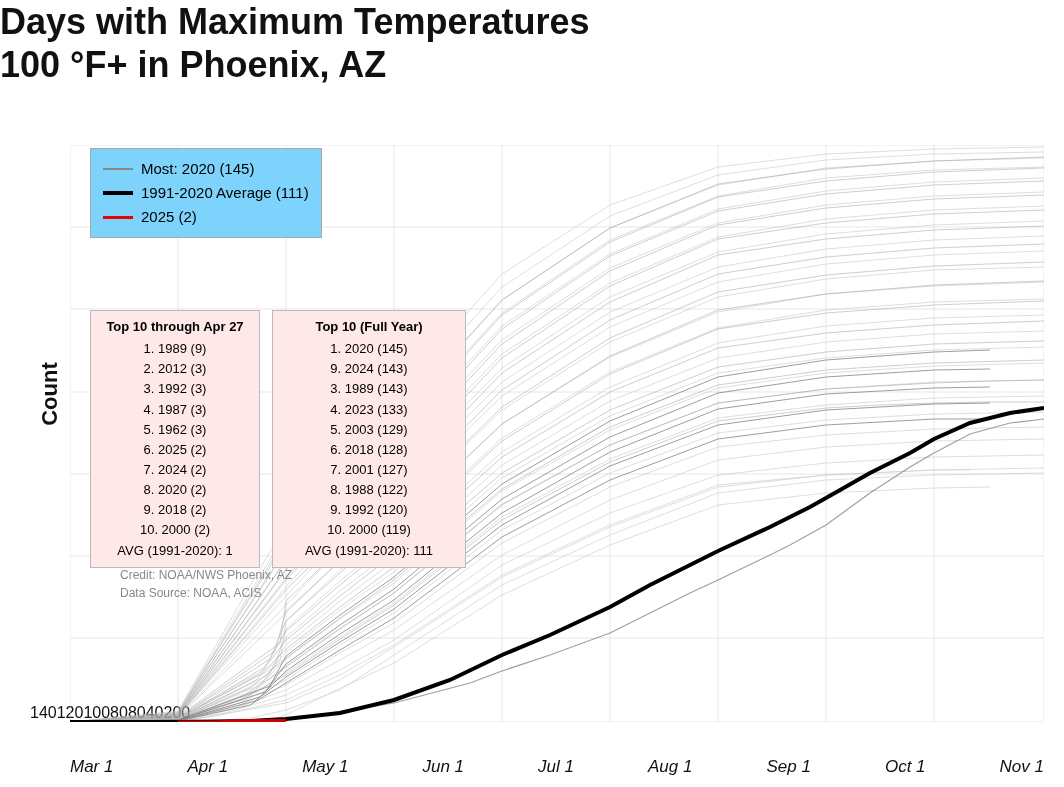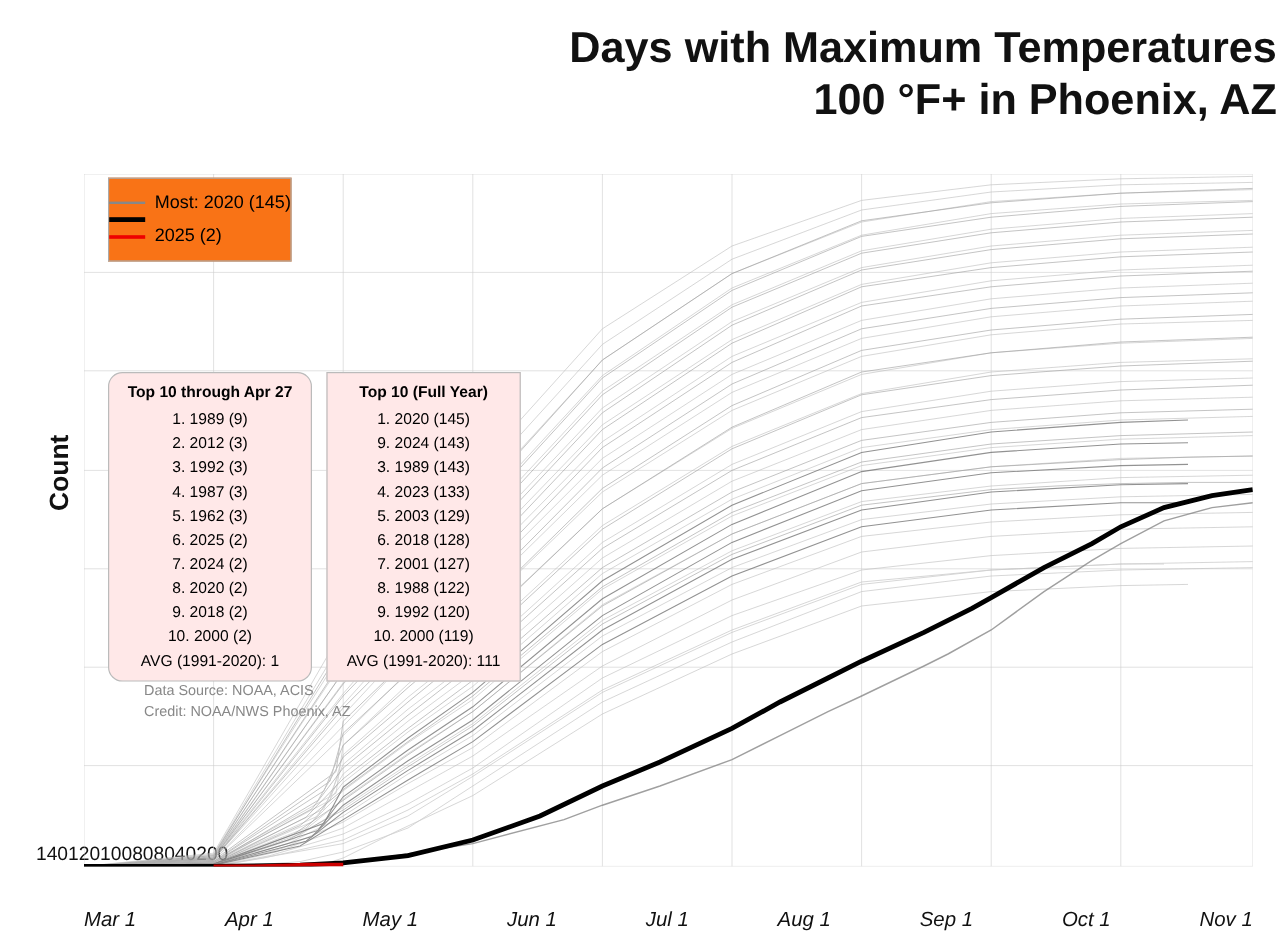--- a/index.html
+++ b/index.html
@@ -11,22 +11,21 @@
       overflow: hidden;
       position: relative;
     }
     .chart-container {
       width: 1064px;
       height: 787px;
       position: relative;
       background: #fff;
     }
     .title-area {
-      text-align: right;
-      padding-top: 18px;
+      text-align: left;
     }
     .main-title {
       font-size: 36px;
       font-weight: bold;
       line-height: 1.2;
       color: #111;
     }
     .chart-area {
       position: absolute;
       left: 70px;
@@ -46,23 +45,23 @@
     }
     svg.main-chart {
       position: absolute;
       top: 0; left: 0;
       width: 100%; height: 100%;
     }
     .legend-box {
       position: absolute;
       top: 148px;
       left: 90px;
-      background: #f97316;
+      background: #7dd3fc;
       border: 1px solid #aaa;
-      padding: 8px 0;
+      padding: 8px 12px;
       font-size: 15px;
       line-height: 1.6;
     }
     .legend-item {
       display: flex;
       align-items: center;
       gap: 8px;
     }
     .legend-line-thin {
       width: 30px;
@@ -85,26 +84,25 @@
       border: 1px solid #bbb;
       padding: 6px 10px;
       font-size: 13px;
       line-height: 1.55;
       text-align: center;
     }
     .infobox-left {
       top: 310px;
       left: 90px;
       width: 170px;
-      border-radius: 12px;
     }
     .infobox-right {
       top: 310px;
       left: 272px;
-      width: 162px;
+      width: 194px;
     }
     .infobox-title {
       font-weight: bold;
       margin-bottom: 2px;
     }
     .update-text {
       position: absolute;
       left: 120px;
       bottom: 185px;
       font-size: 12px;
@@ -266,20 +264,21 @@
     <span class="x-label">Nov 1</span>
   </div>
 
   <div class="legend-box">
     <div class="legend-item">
       <div class="legend-line-thin"></div>
       <span>Most: 2020 (145)</span>
     </div>
     <div class="legend-item">
       <div class="legend-line-thick"></div>
+      <span>1991-2020 Average (111)</span>
     </div>
     <div class="legend-item">
       <div class="legend-line-red"></div>
       <span>2025 (2)</span>
     </div>
   </div>
 
   <div class="infobox infobox-left">
     <div class="infobox-title">Top 10 through Apr 27</div>
     <div>1. 1989 (9)</div>
@@ -304,17 +303,17 @@
     <div>5. 2003 (129)</div>
     <div>6. 2018 (128)</div>
     <div>7. 2001 (127)</div>
     <div>8. 1988 (122)</div>
     <div>9. 1992 (120)</div>
     <div>10. 2000 (119)</div>
     <div>AVG (1991-2020): 111</div>
   </div>
 
   <div class="update-text">
+    <div>Credit: NOAA/NWS Phoenix, AZ</div>
     <div>Data Source: NOAA, ACIS</div>
-    <div>Credit: NOAA/NWS Phoenix, AZ</div>
   </div>
 
 </div>
 
 </body></html>

